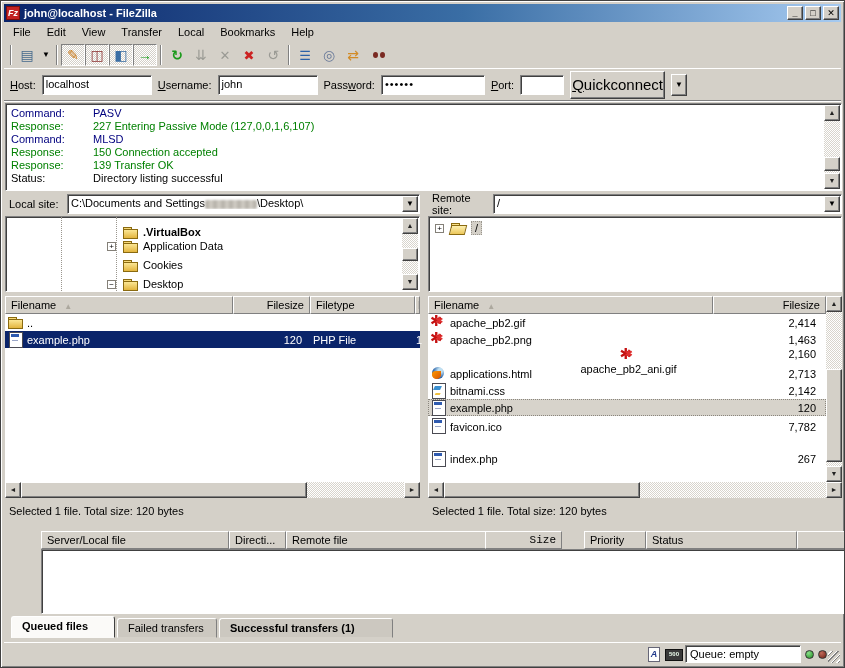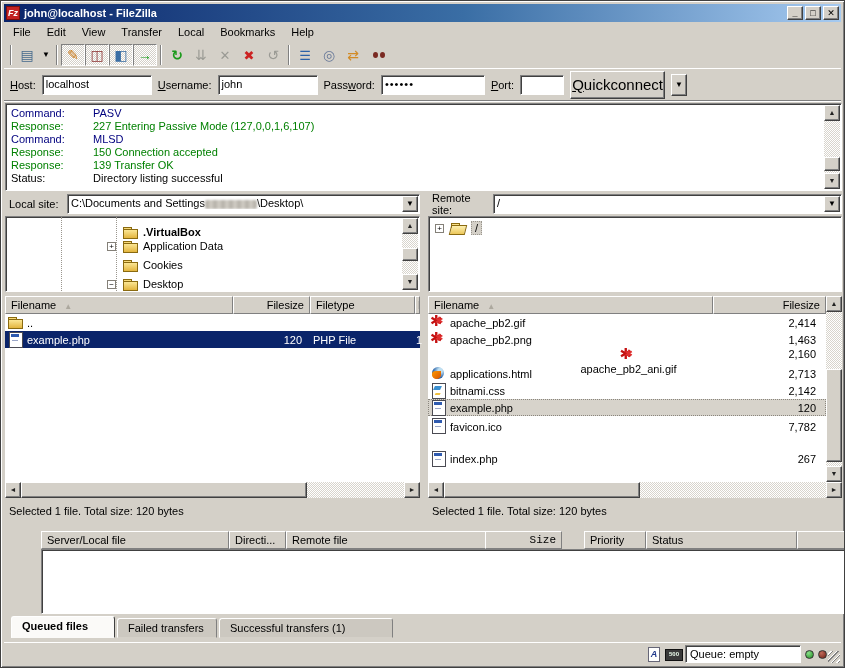--- a/index.html
+++ b/index.html
@@ -363,21 +363,21 @@
     <div class="hdrcell" style="left:245px;width:221px;" data-name="queue-column-remote-file">Remote file</div>
     <div class="hdrcell hdr-right" style="left:444px;width:77px;font-family:Liberation Mono, monospace;" data-name="queue-column-size">Size</div>
     <div class="hdrcell" style="left:543px;width:62px;" data-name="queue-column-priority">Priority</div>
     <div class="hdrcell" style="left:605px;width:151px;" data-name="queue-column-status">Status</div>
     <div class="hdrcell" style="left:756px;width:81px;" data-name="queue-column-filler"></div>
     <div class="abs sunken" style="left:0;top:18px;width:837px;height:65px;" data-name="queue-body"></div>
   </div>
 
   <div class="tab active" style="left:10px;width:104px;" data-name="tab-queued-files">Queued files</div>
   <div class="tab" style="left:116px;width:100px;" data-name="tab-failed-transfers">Failed transfers</div>
-  <div class="tab" style="left:218px;width:174px;" data-name="tab-successful-transfers">Successful transfers (1)</div>
+  <div class="tab" style="left:218px;width:174px;font-weight:bold;" data-name="tab-successful-transfers">Successful transfers (1)</div>
 
   <div class="abs statusbar" data-name="status-bar">
     <span class="sbicon" data-name="ascii-indicator-icon"></span>
     <span class="sbicon" data-name="speedlimit-indicator-icon"></span>
     <span class="sunken qstatus" data-name="queue-status">Queue: empty</span>
     <span class="led led-green" data-name="activity-led-green"></span>
     <span class="led led-red" data-name="activity-led-red"></span>
   </div>
   <div class="grip" data-name="resize-grip"></div>
 

